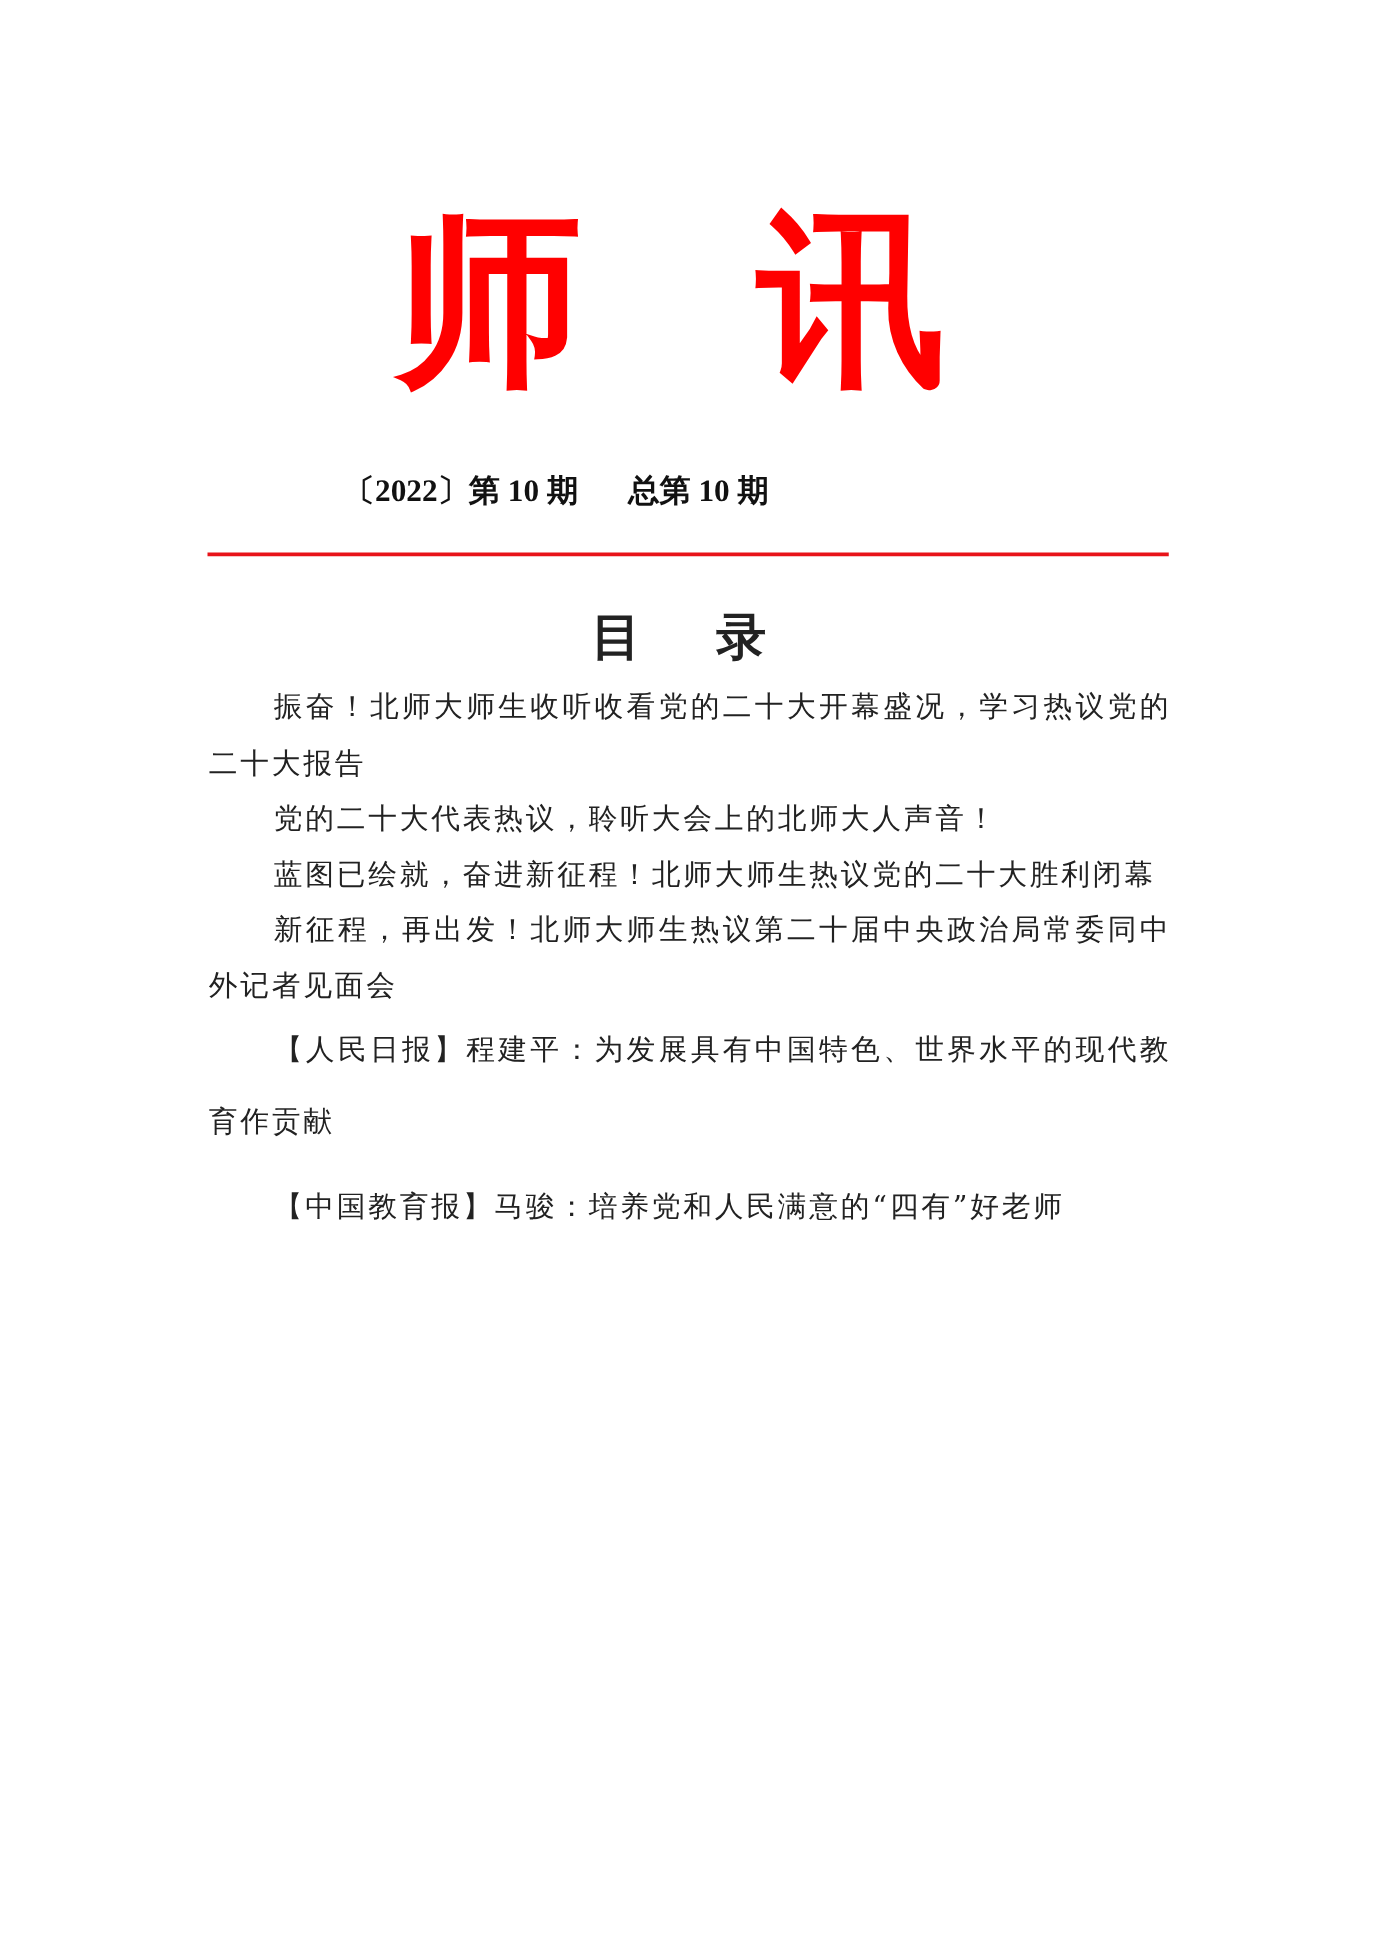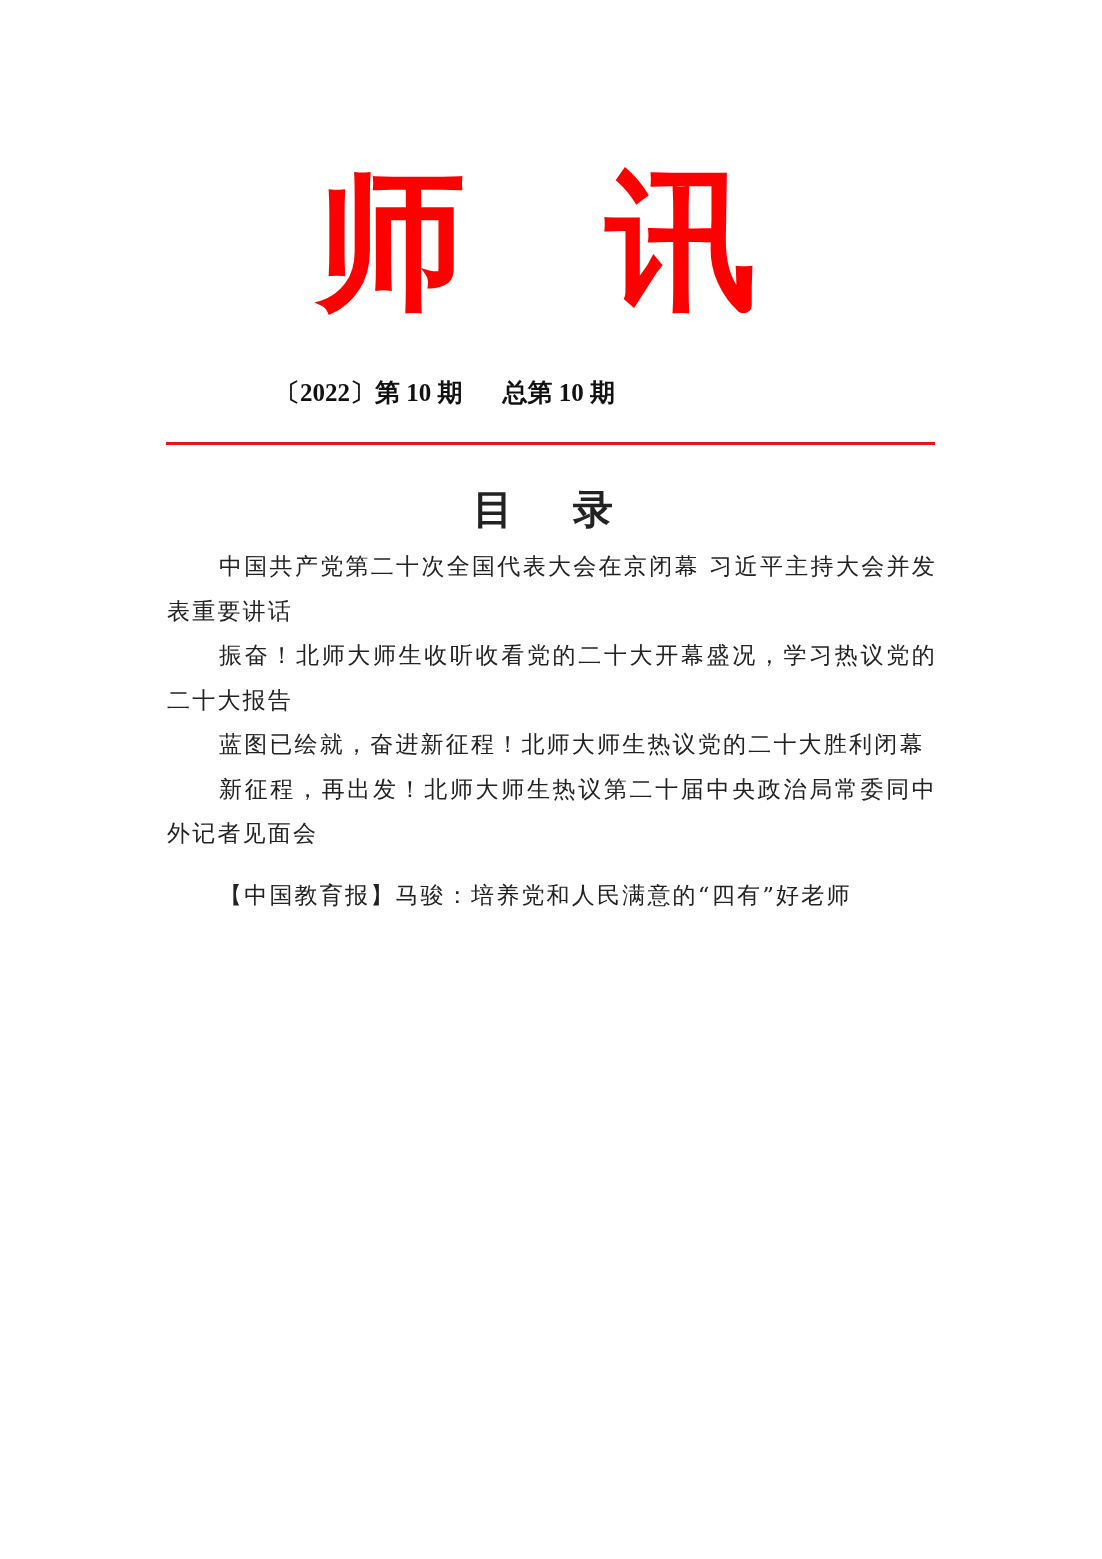--- a/index.html
+++ b/index.html
@@ -29,18 +29,19 @@
   <span>〔2022〕第 10 期</span><span class="sp"></span><span>总第 10 期</span>
 </div>
 
 <div class="rule"></div>
 
 <div class="toc-title">
   <span>目</span><span class="gap"></span><span>录</span>
 </div>
 
 <div class="content">
-  <div class="item">中国共产党第二十次全国代表大会在京闭幕 习近平主持大会并发表重要讲话</div>
   <div class="item">振奋！北师大师生收听收看党的二十大开幕盛况，学习热议党的二十大报告</div>
+  <div class="item">党的二十大代表热议，聆听大会上的北师大人声音！</div>
   <div class="item">蓝图已绘就，奋进新征程！北师大师生热议党的二十大胜利闭幕</div>
   <div class="item">新征程，再出发！北师大师生热议第二十届中央政治局常委同中外记者见面会</div>
+  <div class="item tall">【人民日报】程建平：为发展具有中国特色、世界水平的现代教育作贡献</div>
   <div class="item tall tall2">【中国教育报】马骏：培养党和人民满意的“四有”好老师</div>
 </div>
 
 </body></html>

